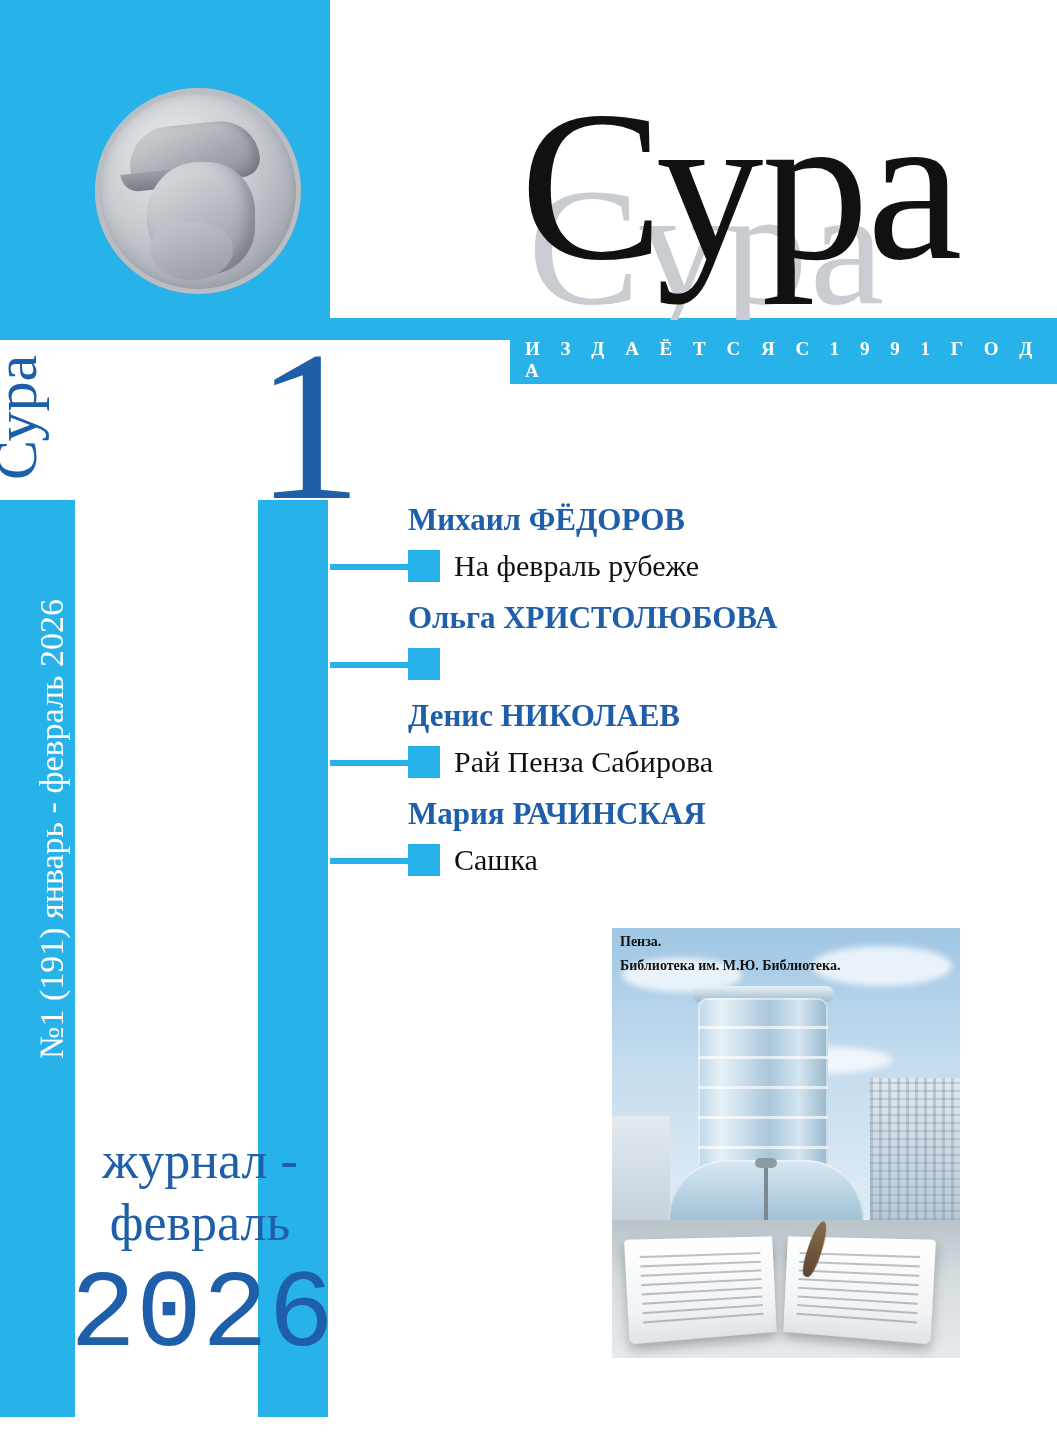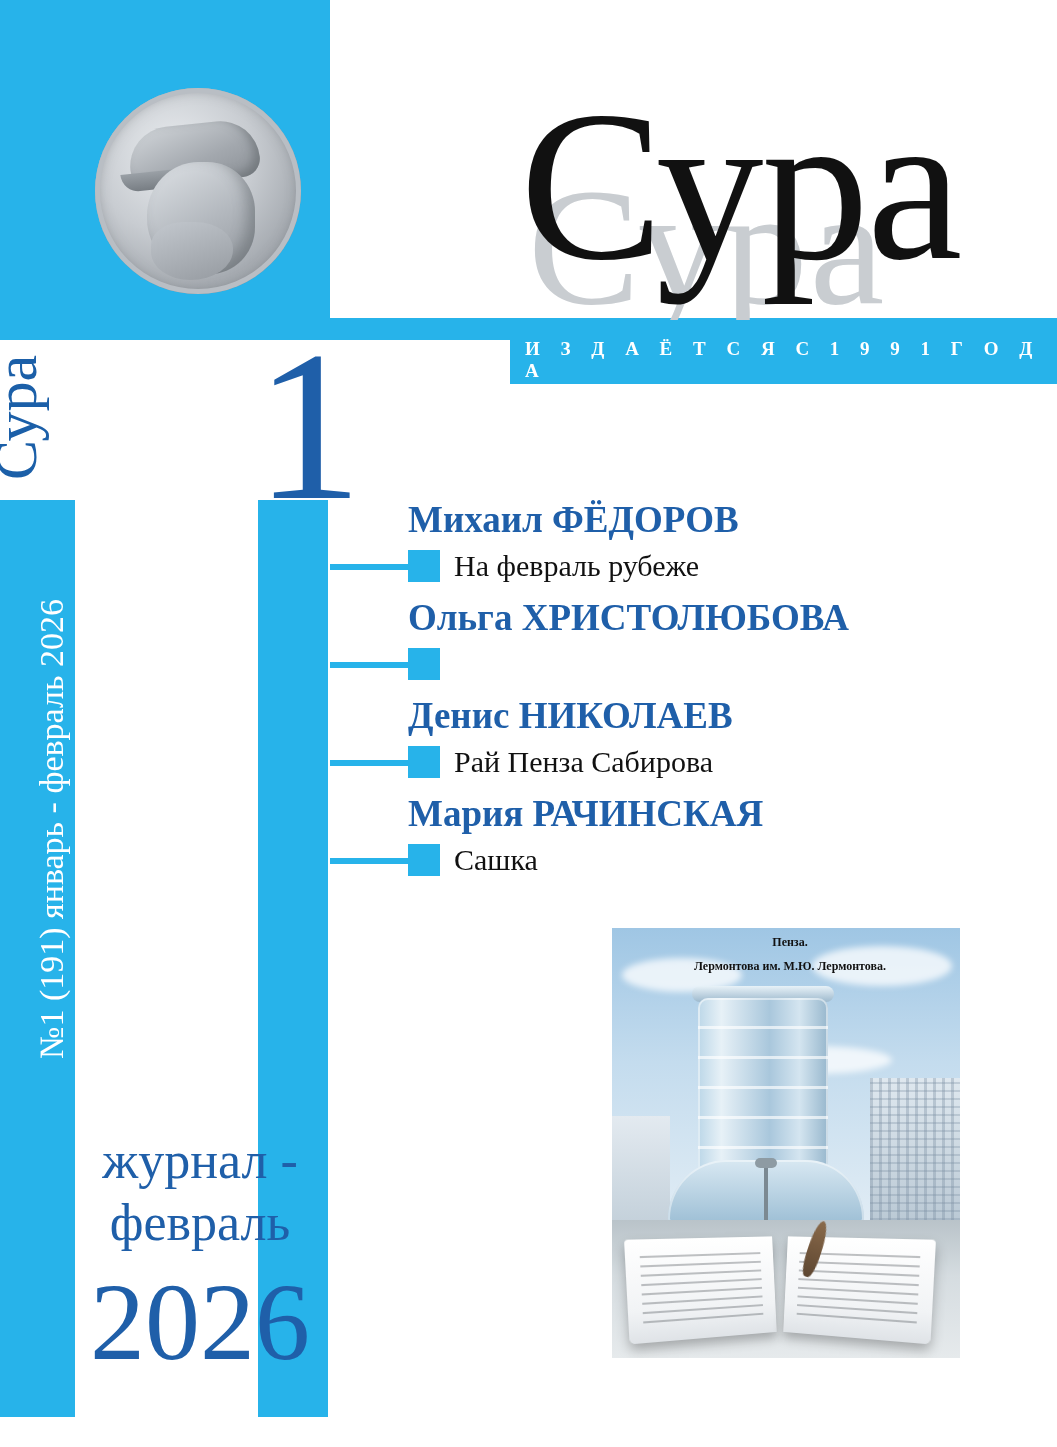--- a/index.html
+++ b/index.html
@@ -235,21 +235,21 @@
     left: 330px;
     top: 498px;
     width: 700px;
   }
   .toc-entry {
     position: relative;
     margin-bottom: 4px;
   }
   .toc-author {
     font-family: "Liberation Serif", serif;
-    font-size: 37px;
+    font-size: 31px;
     font-weight: 700;
     color: #1f5fa9;
     padding-left: 78px;
     line-height: 44px;
   }
   .toc-title-row {
     position: relative;
     height: 50px;
   }
   .toc-rule {
@@ -422,23 +422,23 @@
     height: 58px;
     background: linear-gradient(180deg, #8a6a4a, #5d4631);
     border-radius: 50% 50% 40% 40%;
     transform: rotate(18deg);
   }
   .photo-caption {
     position: absolute;
     left: 620px;
     top: 930px;
     width: 340px;
-    text-align: center;
-    font-family: "Liberation Serif", serif;
-    font-size: 12px;
+    text-align: left;
+    font-family: "Liberation Serif", serif;
+    font-size: 14px;
     font-weight: 700;
     color: #111111;
     line-height: 24px;
   }
 
   
   .date-block {
     position: absolute;
     left: 70px;
     top: 1130px;
@@ -447,21 +447,22 @@
     font-family: "Liberation Serif", serif;
     color: #1f5fa9;
   }
   .date-month {
     font-size: 52px;
     line-height: 62px;
   }
   .date-year {
     font-size: 110px;
     line-height: 120px;
-    margin-top: 8px;
+    margin-top: 2px;
+    font-family: Liberation Mono, monospace;
   }
 
   .bottom-cyan {
     position: absolute;
     left: 0;
     top: 1417px;
     width: 1057px;
     height: 30px;
     background: #ffffff;
   }
@@ -565,21 +566,21 @@
         </div>
       <div class="page-r">
           <div class="lines"></div>
         </div>
     </div>
     <div class="feather"></div>
   </div>
 
   <div class="photo-caption">
     <div>Пенза.</div>
-    <div>Лермонтова им. М.Ю. Лермонтова.</div>
+    <div>Библиотека им. М.Ю. Библиотека.</div>
   </div>
 
   <div class="date-block">
     <div class="date-month">журнал -</div>
     <div class="date-month">февраль</div>
     <div class="date-year">2026</div>
   </div>
 
   <div class="bottom-cyan"></div>
 </div>

